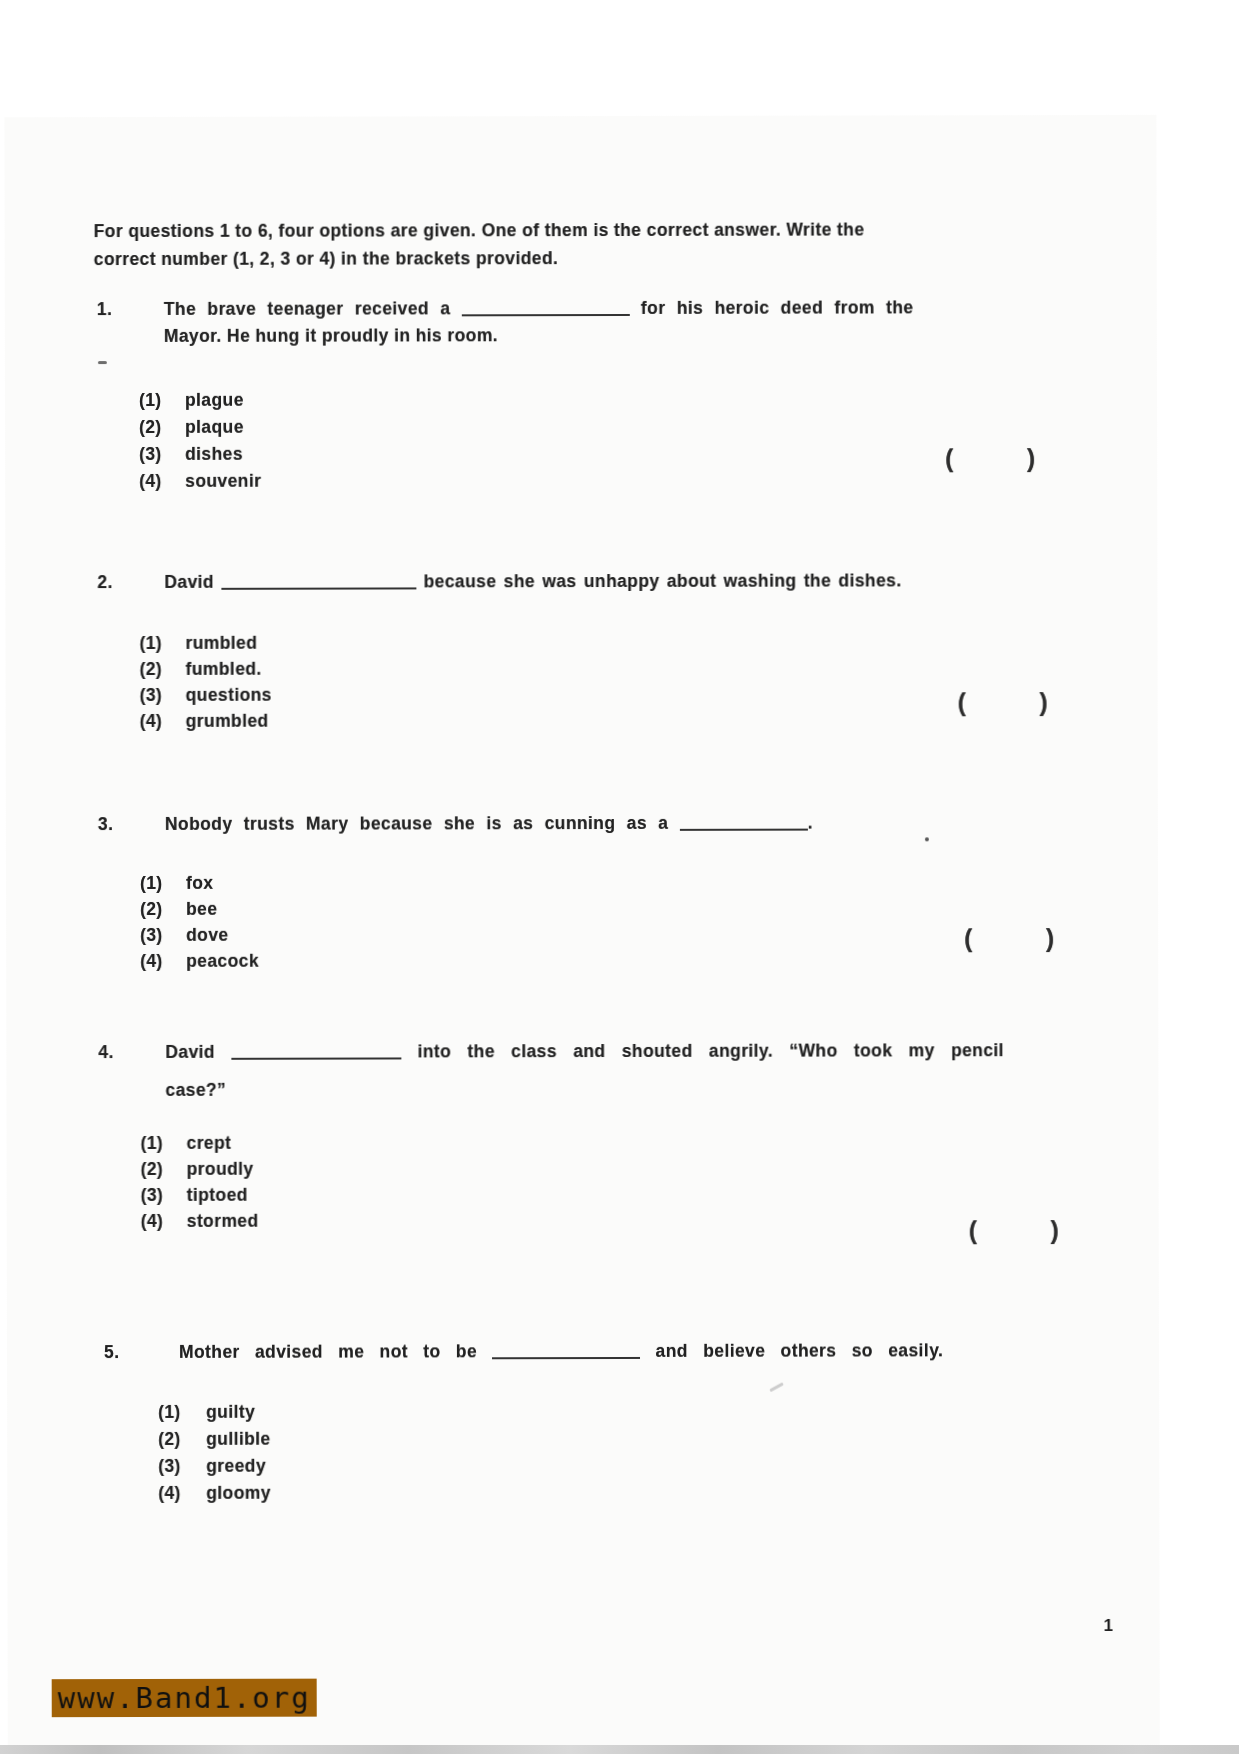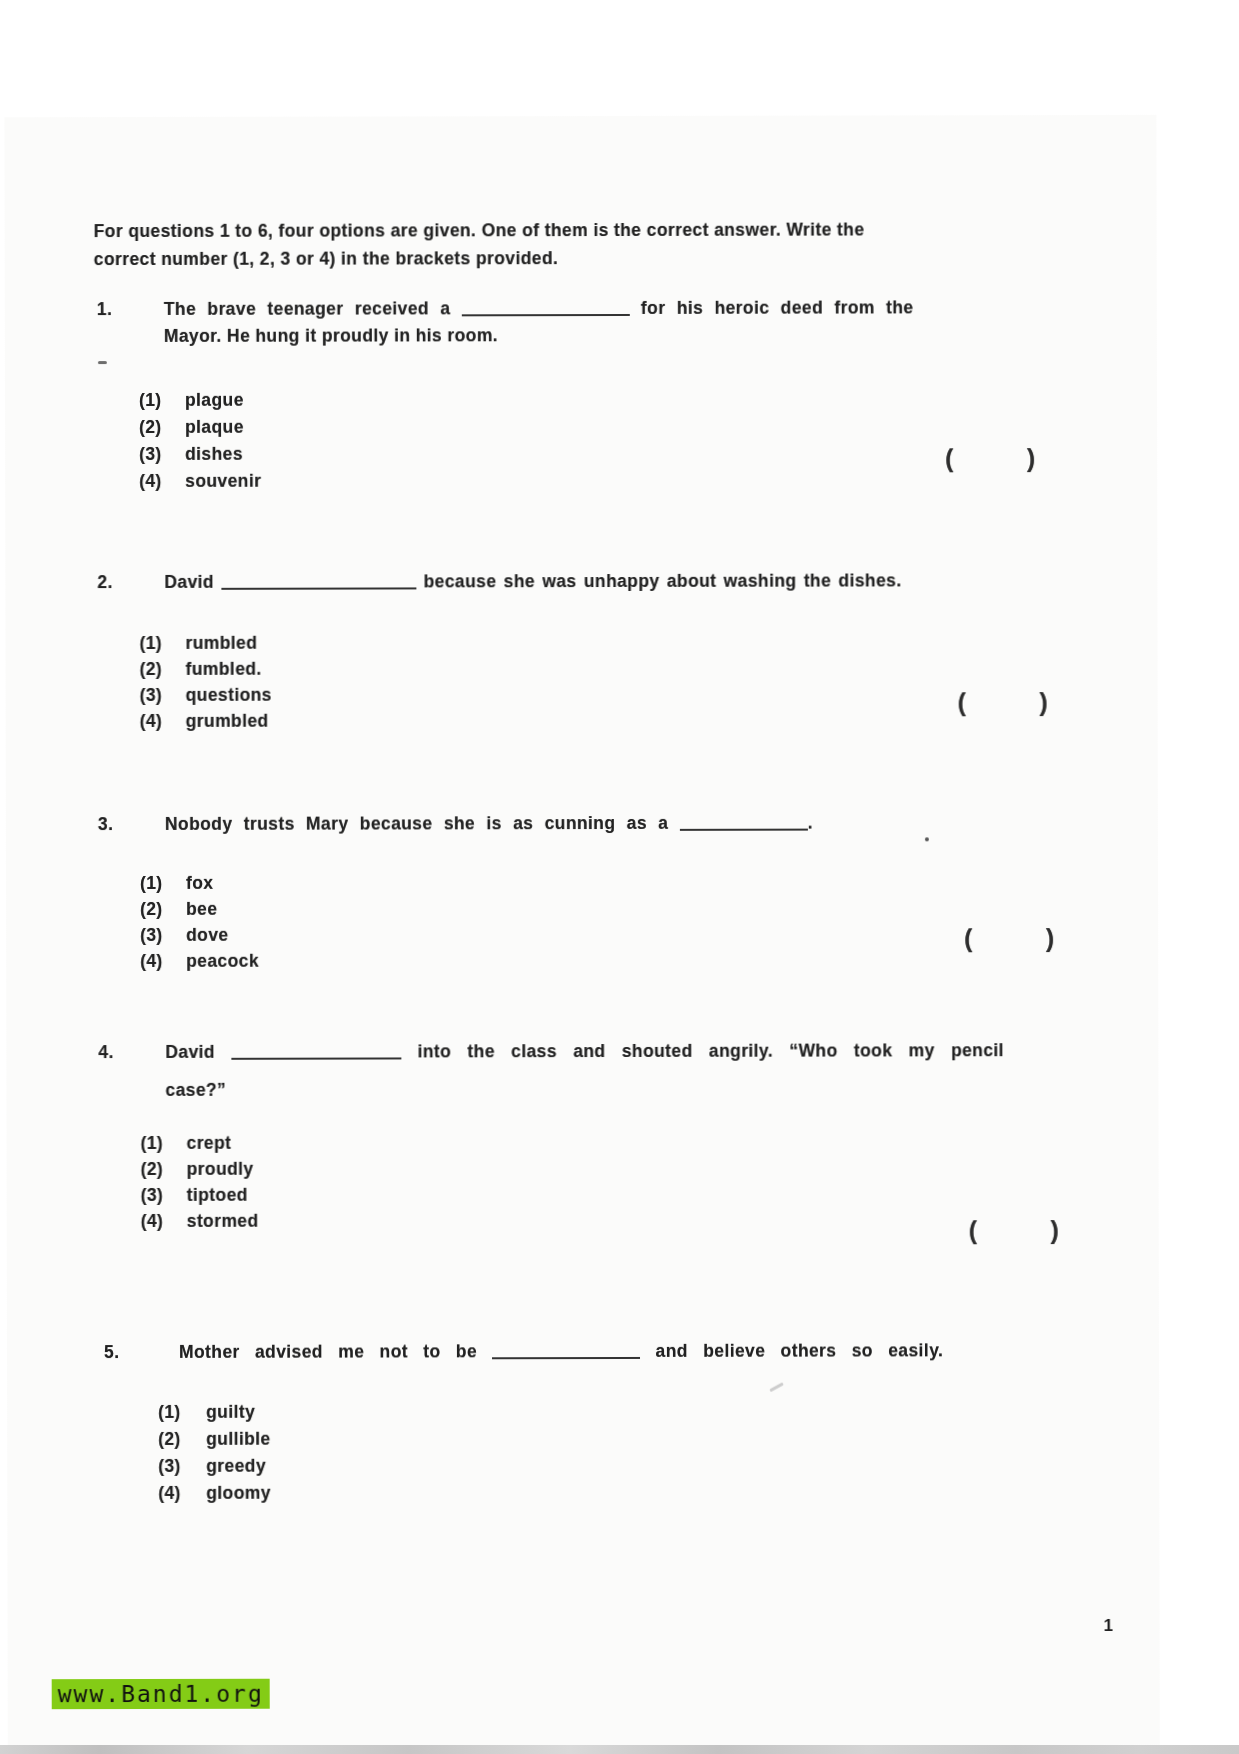--- a/index.html
+++ b/index.html
@@ -21,21 +21,21 @@
          transform:translateY(2px);word-spacing:normal;}
   .opts{position:absolute;}
   .opt{display:flex;}
   .onum{width:46px;flex:none;}
   .onum5{width:48px;flex:none;}
   .br{position:absolute;display:flex;justify-content:space-between;width:90px;
       font-size:25px;line-height:30px;font-weight:600;color:#2c2c2c;
       text-shadow:0 0 0.6px rgba(25,25,25,0.5);}
   .pageno{position:absolute;font-size:17px;font-weight:600;color:#1c1c1c;}
   .siteurl{position:absolute;font-family:"DejaVu Sans Mono",monospace;
-           font-size:23px;letter-spacing:2px;color:#101010;background:#84cc16;
+           font-size:29px;letter-spacing:2px;color:#101010;background:#a16207;
            padding:2px 6px;}
   .noise-dash{position:absolute;background:#6d6d6d;border-radius:2px;}
   .noise-dot{position:absolute;background:#565656;border-radius:50%;}
   .noise-smudge{position:absolute;background:#cdcdcd;border-radius:2px;transform:rotate(-28deg);}
   .pageedge{position:absolute;left:0;top:1745px;width:1239px;height:9px;
     background:linear-gradient(90deg,#d2d2d2 0%,#bfbfbf 8%,#d6d6d6 20%,#c6c6c6 33%,
       #d9d9d9 46%,#c3c3c3 58%,#d4d4d4 70%,#c7c7c7 82%,#d0d0d0 92%,#c9c9c9 100%);}
 </style>
 </head>
 <body>

